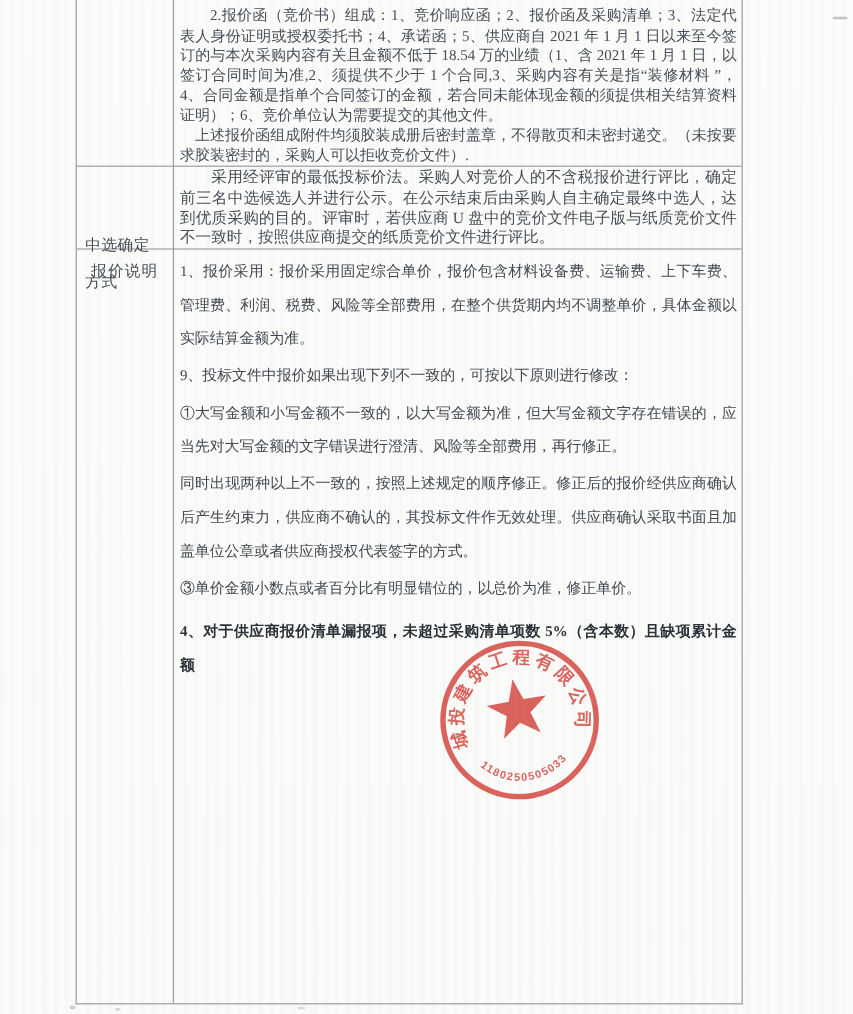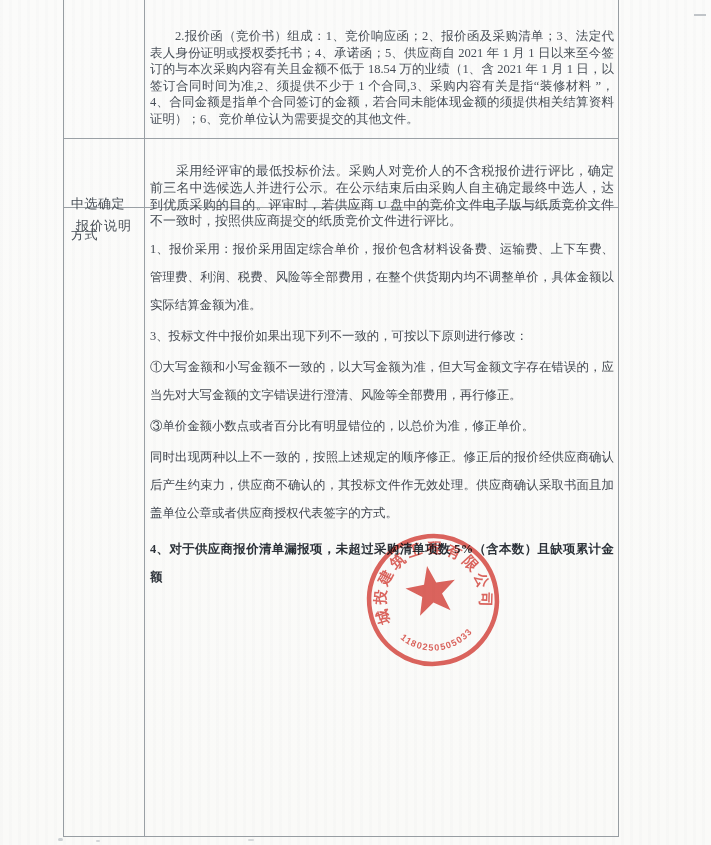--- a/index.html
+++ b/index.html
@@ -25,21 +25,21 @@
   .hline { position:absolute; left:0; width:100%; height:1px; background:#9aa0a5; }
   .hline.h1 { top:138px; }
   .hline.h2 { top:207px; }
   .vline { position:absolute; top:0; bottom:0; left:80px; width:1px; background:#9aa0a5; }
 
   
   .label-cell { position:absolute; left:0; width:80px; color:#464d55; font-size:13px; }
   .label-row2 { top:138px; height:69px; padding:8px 7px 0 7px; line-height:31px; letter-spacing:0.5px; box-sizing:border-box;margin-top:42px; }
   .label-row3 { top:207px; padding:10px 0 0 12px; letter-spacing:1px; }
 
-  .content { position:absolute; left:86px; width:464px; color:#474e57; text-align:justify;margin-top:23px; }
+  .content { position:absolute; left:86px; width:464px; color:#474e57; text-align:justify; }
   .content p { margin:0; }
   .c-row1 { top:5px; font-size:12.5px; line-height:16.6px; }
   .c-row2 { top:140px; font-size:13px; line-height:16.8px; }
   .indent2 { text-indent:2em; }
   .indent1 { text-indent:1em; }
 
   .c-row3 { top:212px; font-size:12.4px; line-height:28px; color:#424851; }
   .c-row3 p { margin:0 0 3px 0; }
   .c-row3 p.last { margin-top:8px; font-weight:bold; color:#2c3239; letter-spacing:0.2px; }
 
@@ -63,34 +63,35 @@
 
 <div class="page">
 
   <div class="table">
     <div class="vline"></div>
     <div class="hline h1"></div>
     <div class="hline h2"></div>
 
     <div class="content c-row1">
       <p class="indent2">2.报价函（竞价书）组成：1、竞价响应函；2、报价函及采购清单；3、法定代表人身份证明或授权委托书；4、承诺函；5、供应商自 2021 年 1 月 1 日以来至今签订的与本次采购内容有关且金额不低于 18.54 万的业绩（1、含 2021 年 1 月 1 日，以签订合同时间为准,2、须提供不少于 1 个合同,3、采购内容有关是指“装修材料 ”，4、合同金额是指单个合同签订的金额，若合同未能体现金额的须提供相关结算资料证明）；6、竞价单位认为需要提交的其他文件。</p>
+      <p class="indent1">上述报价函组成附件均须胶装成册后密封盖章，不得散页和未密封递交。（未按要求胶装密封的，采购人可以拒收竞价文件）.</p>
     </div>
 
     <div class="label-cell label-row2">中选确定方式</div>
     <div class="content c-row2">
       <p class="indent2">采用经评审的最低投标价法。采购人对竞价人的不含税报价进行评比，确定前三名中选候选人并进行公示。在公示结束后由采购人自主确定最终中选人，达到优质采购的目的。评审时，若供应商 U 盘中的竞价文件电子版与纸质竞价文件不一致时，按照供应商提交的纸质竞价文件进行评比。</p>
     </div>
 
     <div class="label-cell label-row3">报价说明</div>
     <div class="content c-row3">
       <p>1、报价采用：报价采用固定综合单价，报价包含材料设备费、运输费、上下车费、管理费、利润、税费、风险等全部费用，在整个供货期内均不调整单价，具体金额以实际结算金额为准。</p>
-      <p>3、投标文件中报价如果出现下列不一致的，可按以下原则进行修改：</p>
+      <p>9、投标文件中报价如果出现下列不一致的，可按以下原则进行修改：</p>
       <p>①大写金额和小写金额不一致的，以大写金额为准，但大写金额文字存在错误的，应当先对大写金额的文字错误进行澄清、风险等全部费用，再行修正。</p>
+      <p>同时出现两种以上不一致的，按照上述规定的顺序修正。修正后的报价经供应商确认后产生约束力，供应商不确认的，其投标文件作无效处理。供应商确认采取书面且加盖单位公章或者供应商授权代表签字的方式。</p>
       <p>③单价金额小数点或者百分比有明显错位的，以总价为准，修正单价。</p>
-      <p>同时出现两种以上不一致的，按照上述规定的顺序修正。修正后的报价经供应商确认后产生约束力，供应商不确认的，其投标文件作无效处理。供应商确认采取书面且加盖单位公章或者供应商授权代表签字的方式。</p>
       <p class="last">4、对于供应商报价清单漏报项，未超过采购清单项数 5%（含本数）且缺项累计金额</p>
     </div>
   </div>
 
   <svg class="seal" viewBox="0 0 150 150">
     <defs>
       <path id="arcTop" d="M30.8,91.1 A47,47 0 1 1 119.2,91.1" fill="none"></path>
       <path id="arcBottom" d="M34,103.7 A50,50 0 0 0 116,103.7" fill="none"></path>
     </defs>
     <circle cx="75" cy="75" r="63" fill="none" stroke="#d8433b" stroke-width="4.5"></circle>

